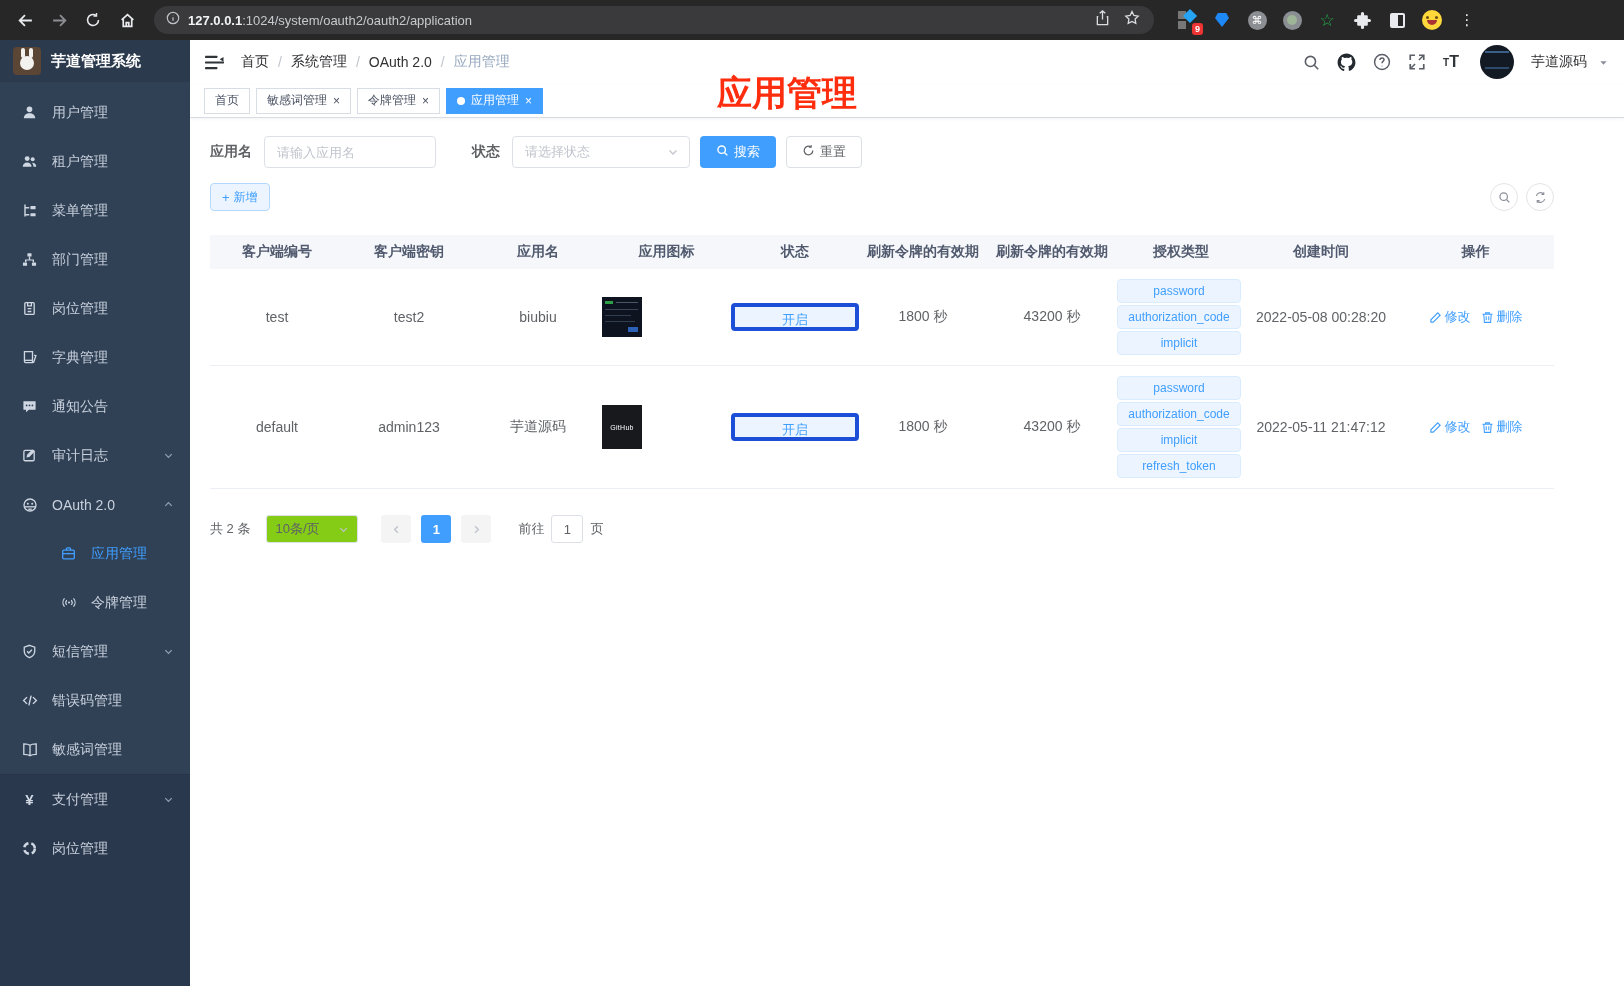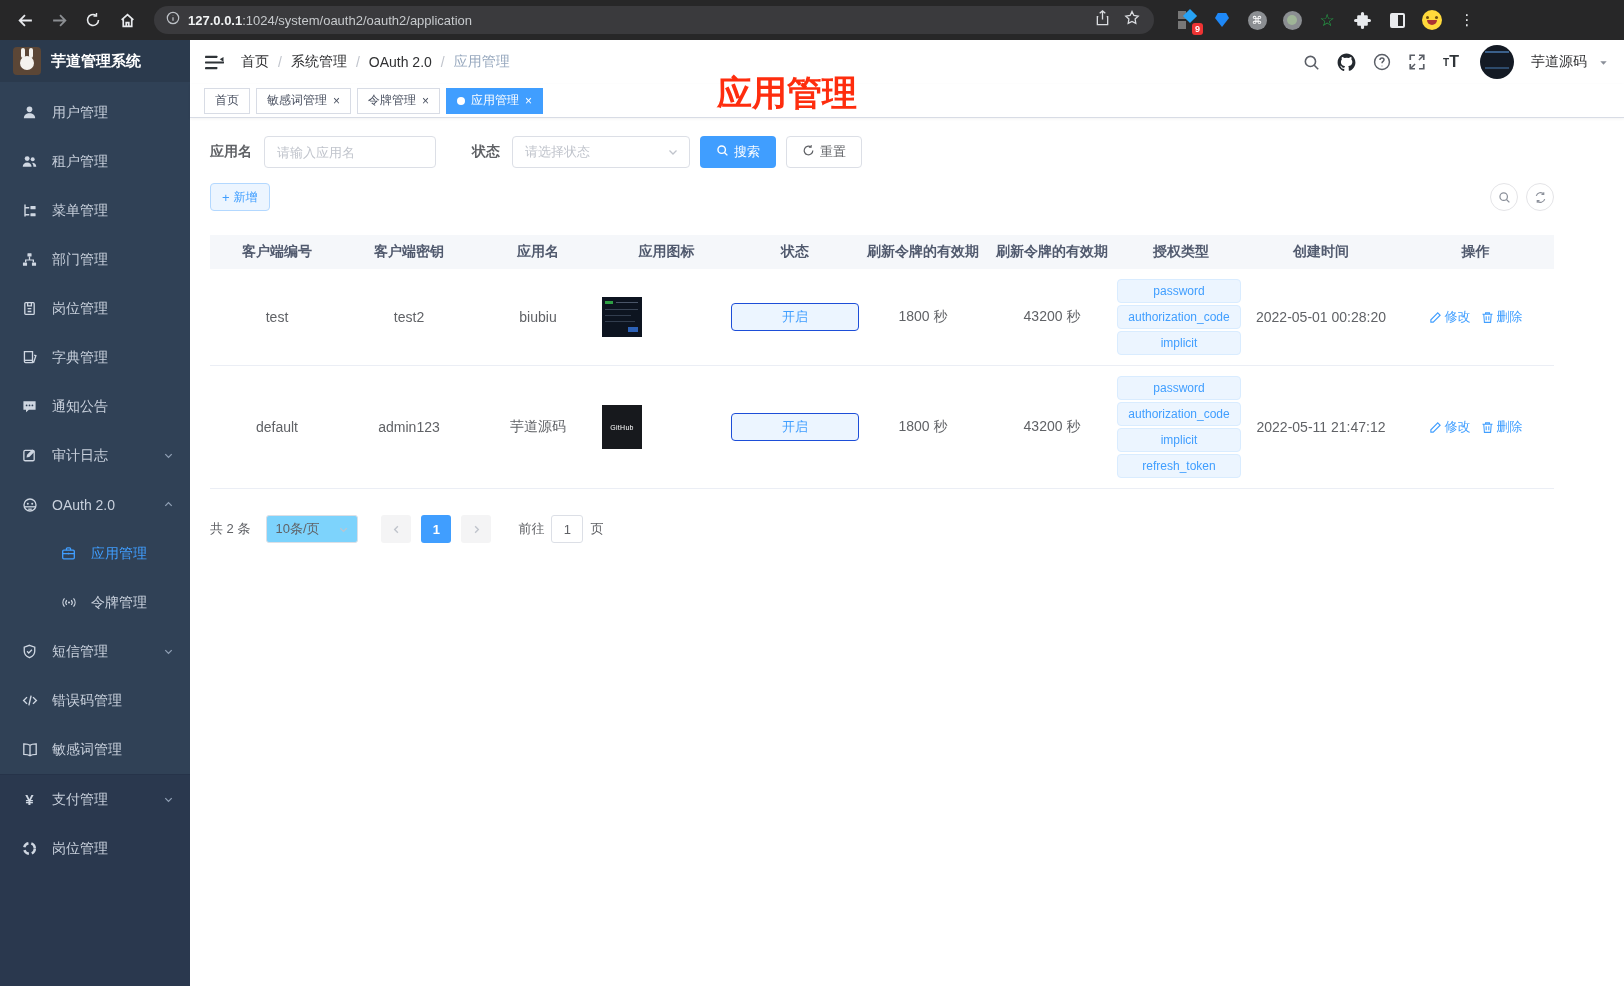--- a/index.html
+++ b/index.html
@@ -84,38 +84,38 @@
 .btn-add{height:28px;padding:0 11px;background:#ecf5ff;border:1px solid #b3d8ff;color:#409eff;border-radius:4px;font-size:12px;display:inline-flex;align-items:center;gap:4px;cursor:pointer}
 .tools{margin-left:auto;display:flex;gap:8px}
 .circle-btn{width:28px;height:28px;border:1px solid #e4e4e7;border-radius:50%;background:#fff;display:flex;align-items:center;justify-content:center;color:#8a8f99;cursor:pointer}
 
 
 .table{margin-top:24px;font-size:14px;color:#606266;width:1344px}
 .thead{display:flex;align-items:center;background:#f5f7fa;height:34px;font-weight:700;color:#515a6e}
 .th{text-align:center;font-size:14px}
 .tr{display:flex;align-items:center;border-bottom:1px solid #ebeef5}
 .td{text-align:center;padding:10px 0;display:flex;flex-direction:column;justify-content:center;gap:2px}
-.status-tag{display:inline-block;padding:0 12px;height:28px;line-height:26px;background:#ecf5ff;border:1px solid #1d4ed8;border-radius:4px;color:#409eff;font-size:13px}
+.status-tag{display:inline-block;padding:0 12px;height:28px;line-height:26px;background:#ecf5ff;border:4px solid #1d4ed8;border-radius:4px;color:#409eff;font-size:13px}
 .gtag{display:inline-block;max-width:124px;overflow:hidden;white-space:nowrap;padding:0 9px;height:24px;line-height:22px;background:#ecf5ff;border:1px solid #d9ecff;border-radius:4px;color:#409eff;font-size:12px}
 .shot-icon{width:40px;height:40px;background:#0d1420;position:relative}
 .shot-icon i{position:absolute;display:block}
 .shot-icon .l1{left:3px;top:4px;width:8px;height:3px;background:#2ea043}
 .shot-icon .l2{left:14px;top:5px;width:22px;height:1px;background:#4a5568}
 .shot-icon .l3{left:3px;top:12px;width:33px;height:1px;background:#3a4556}
 .shot-icon .l4{left:3px;top:18px;width:26px;height:1px;background:#323d4e}
 .shot-icon .l5{left:3px;top:24px;width:30px;height:1px;background:#323d4e}
 .shot-icon .l6{left:26px;top:30px;width:10px;height:5px;background:#3c82f6;opacity:.7}
 .gh-icon{width:40px;height:44px;background:#17191d;color:#fff;font-size:7px;display:flex;align-items:center;justify-content:center;letter-spacing:.3px}
 .link{color:#409eff;font-size:13px;display:inline-flex;align-items:center;gap:3px;cursor:pointer;white-space:nowrap}
 .actions{flex-direction:row;gap:10px}
 
 
 .pager{margin-top:26px;display:flex;align-items:center;gap:0;width:1344px;font-size:13px;color:#606266}
 .total{margin-right:16px;white-space:nowrap}
-.psel{width:92px;height:28px;border:1px solid #dcdfe6;border-radius:3px;display:flex;align-items:center;justify-content:space-between;padding:0 8px;cursor:pointer;margin-right:18px;background:#7dd3fc}
+.psel{width:92px;height:28px;border:1px solid #dcdfe6;border-radius:3px;display:flex;align-items:center;justify-content:space-between;padding:0 8px;cursor:pointer;margin-right:18px;background:#84cc16}
 .psel .chv{color:#c0c4cc;display:flex}
 .pbtn{min-width:30px;height:28px;background:#f4f4f5;border-radius:3px;display:flex;align-items:center;justify-content:center;color:#c0c4cc;margin:0 5px;cursor:pointer}
 .pcur{background:#409eff;color:#fff;font-weight:700}
 .goto{display:flex;align-items:center;gap:7px;margin-left:22px;white-space:nowrap}
 .ginp{width:32px;height:28px;border:1px solid #dcdfe6;border-radius:3px;text-align:center;font-size:13px;color:#606266;outline:none}
 </style>
 </head>
 <body>
 
 <div class="chrome">
@@ -553,21 +553,21 @@
               </span>
               <span class="td" style="width:130px">
                 <span>43200 秒</span>
               </span>
               <span class="td" style="width:128px">
                 <span class="gtag">password</span>
                 <span class="gtag">authorization_code</span>
                 <span class="gtag">implicit</span>
               </span>
               <span class="td" style="width:152px">
-                <span>2022-05-01 00:28:20</span>
+                <span>2022-05-08 00:28:20</span>
               </span>
               <span class="td actions" style="width:157px">
                 <span class="link">
                   <svg width="13" height="13" viewBox="0 0 16 16" fill="none" stroke="#409eff" stroke-width="1.4">
                     <path d="M10.8 2.3l2.9 2.9L5.2 13.7H2.3v-2.9z"></path>
                   </svg>
                   <span>修改</span>
                 </span>
                 <span class="link">
                   <svg width="13" height="13" viewBox="0 0 16 16" fill="none" stroke="#409eff" stroke-width="1.3">

